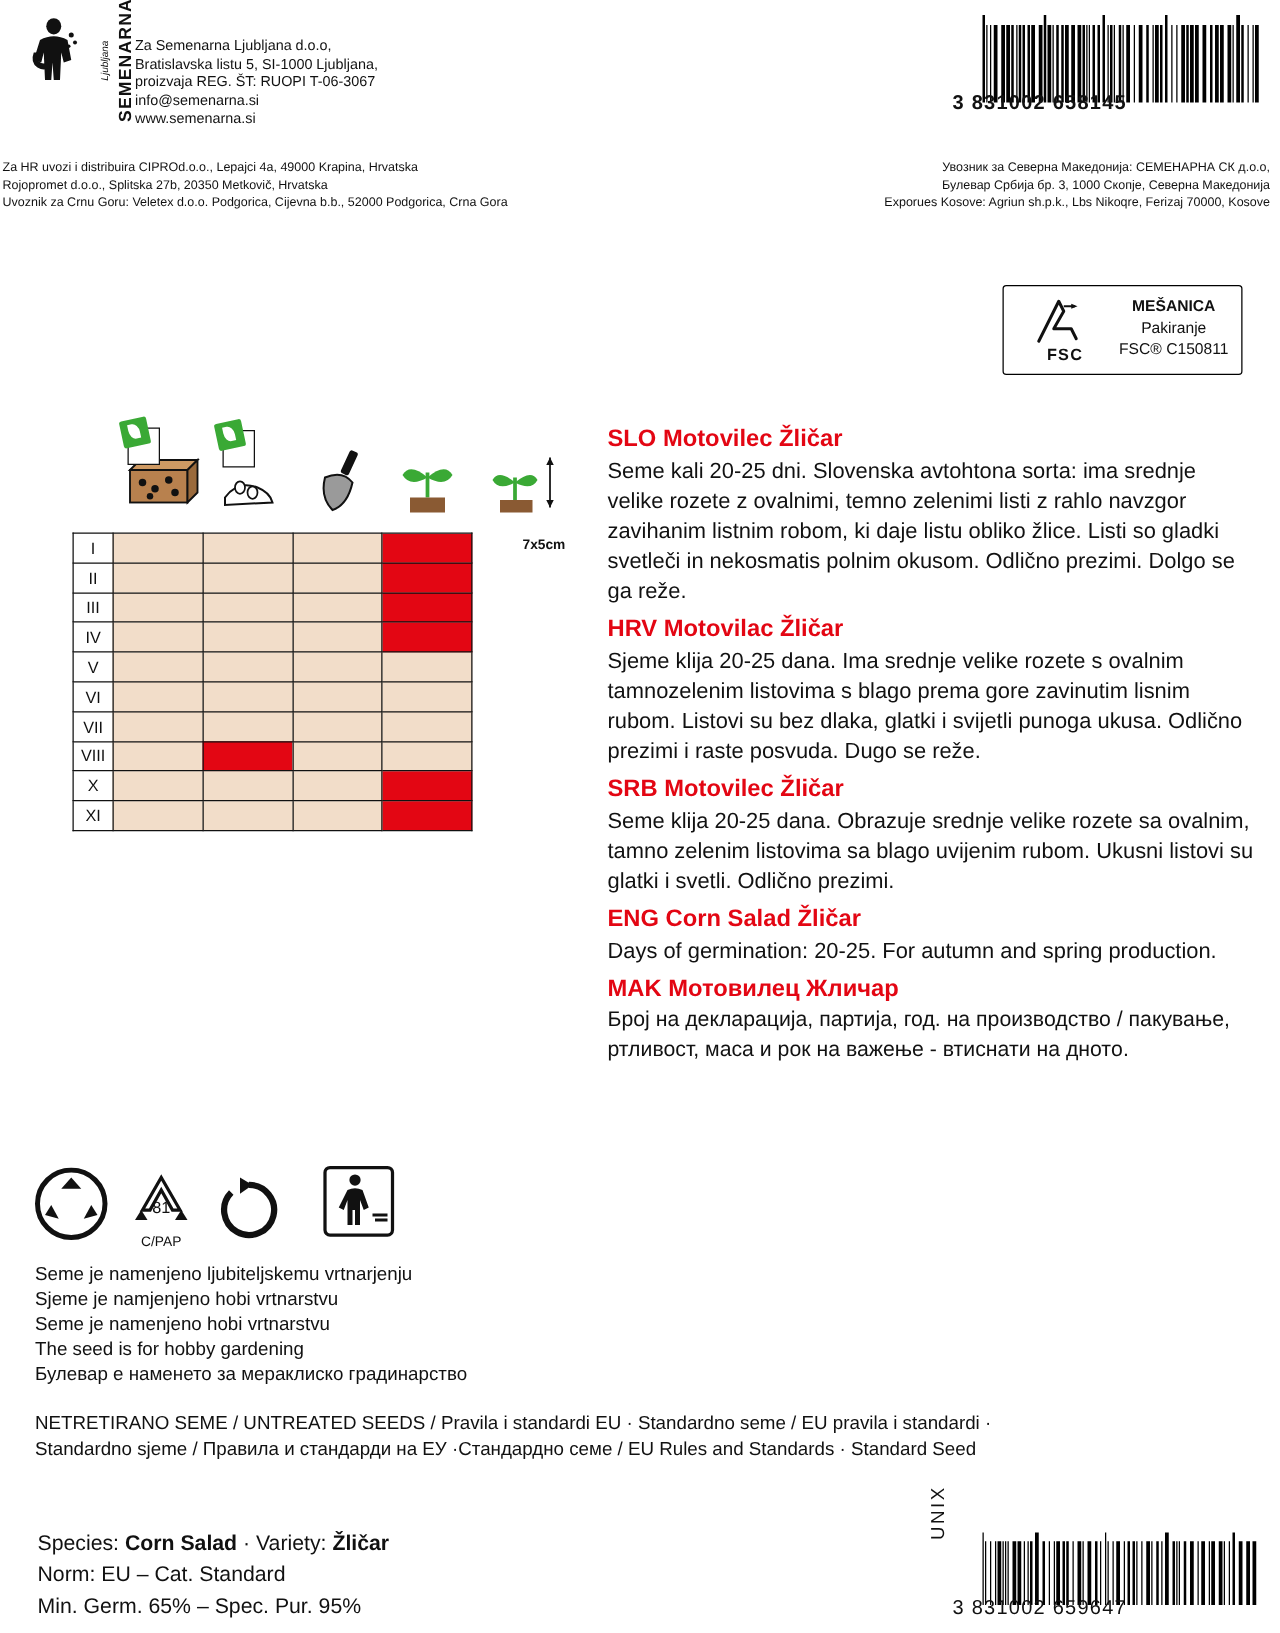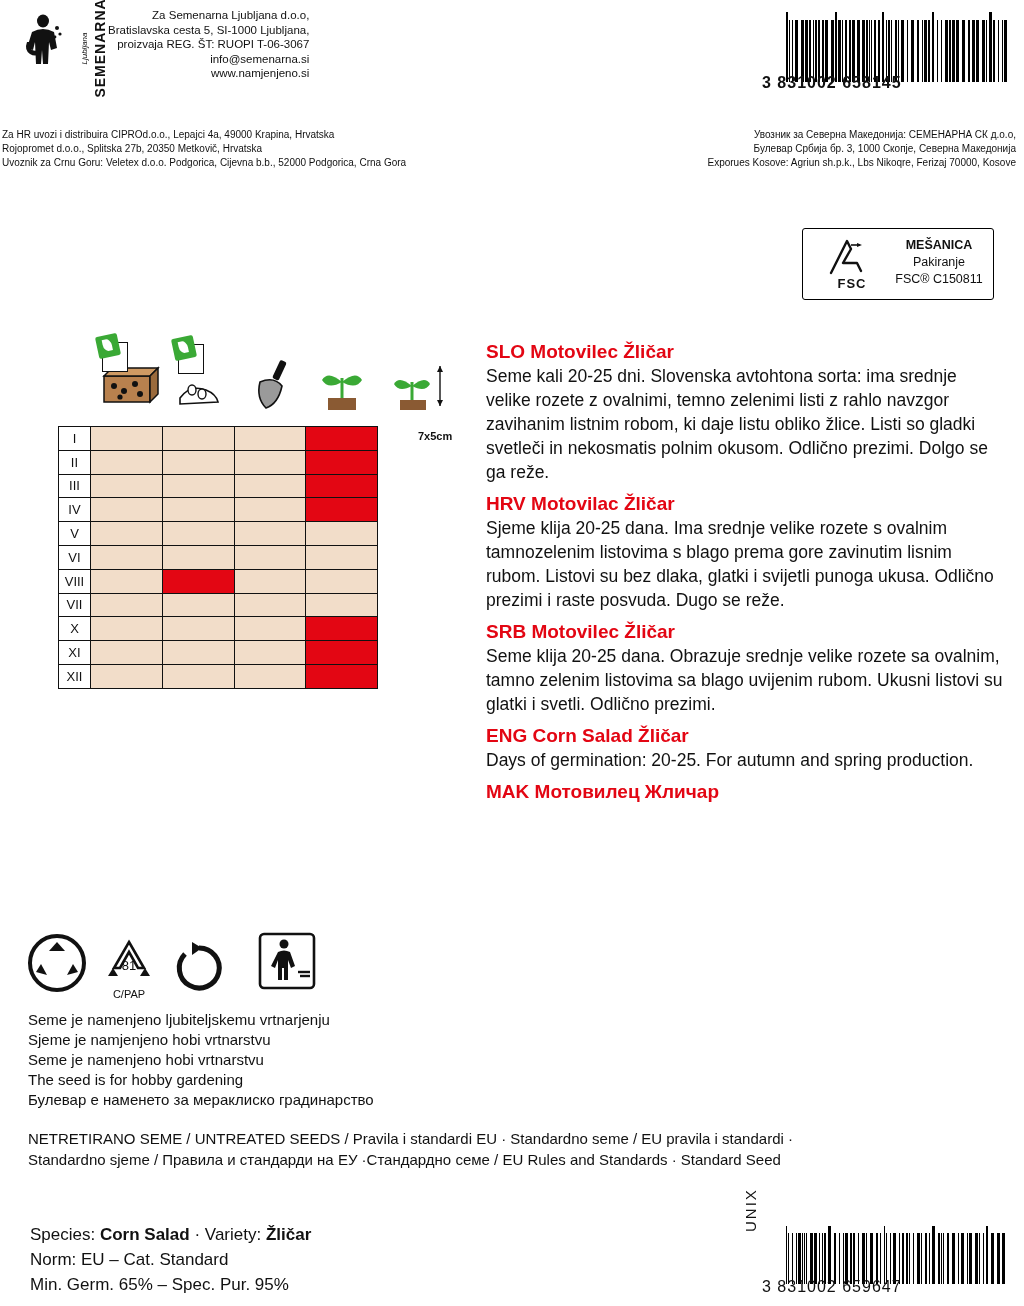--- a/index.html
+++ b/index.html
@@ -27,22 +27,22 @@
     transform: rotate(-90deg); transform-origin: center;
     font-size: 14px; letter-spacing: 1px; font-weight: bold; white-space: nowrap;
   }
   .logo-word .vert2 {
     position: absolute; left: 4px; top: 34px;
     transform: rotate(-90deg); transform-origin: center;
     font-size: 8px; font-style: italic; white-space: nowrap;
   }
 
   .addr {
-    position: absolute; left: 108px; top: 8px;
-    font-size: 11.5px; line-height: 14.5px; color: #111; text-align: right;
+    position: absolute; left: 108px; top: 30px;
+    font-size: 11.5px; line-height: 14.5px; color: #111;
   }
 
   
   .barcode-top { position: absolute; left: 786px; top: 12px; width: 222px; height: 70px; }
   .barcode-num {
     position: absolute; left: 762px; top: 74px; width: 250px;
     font-size: 16px; letter-spacing: 1px; font-weight: bold;
   }
   .bc-bars { display: flex; align-items: flex-end; height: 70px; }
   .bc-bars i { display: block; background: #000; height: 100%; }
@@ -154,24 +154,24 @@
       <circle cx="33" cy="25" r="1.4" fill="#111"></circle>
     </svg>
     <div class="logo-word">
       <span class="vert">SEMENARNA</span>
       <span class="vert2">Ljubljana</span>
     </div>
   </div>
 
   <div class="addr">
     <div>Za Semenarna Ljubljana d.o.o,</div>
-    <div>Bratislavska cesta 5, SI-1000 Ljubljana,</div>
+    <div>Bratislavska listu 5, SI-1000 Ljubljana,</div>
     <div>proizvaja REG. ŠT: RUOPI T-06-3067</div>
     <div>info@semenarna.si</div>
-    <div>www.namjenjeno.si</div>
+    <div>www.semenarna.si</div>
   </div>
 
   <div class="barcode-top">
     <div class="bc-bars" id="bc1">
         <i style="width: 2px; background: rgb(0, 0, 0); height: 100%;"></i>
         <i style="width: 1px; background: transparent; height: 88%;"></i>
         <i style="width: 1px; background: rgb(0, 0, 0); height: 88%;"></i>
         <i style="width: 2px; background: transparent; height: 88%;"></i>
         <i style="width: 1px; background: rgb(0, 0, 0); height: 88%;"></i>
         <i style="width: 2px; background: transparent; height: 88%;"></i>
@@ -419,53 +419,45 @@
         </tr>
         <tr>
           <td class="mon">VI</td>
           <td class="cell"></td>
           <td class="cell"></td>
           <td class="cell"></td>
           <td class="cell"></td>
           <td class="cell" style="background: rgb(255, 255, 255); border-width: initial; border-style: none; border-color: initial;"></td>
         </tr>
         <tr>
+          <td class="mon">VII</td>
+          <td class="cell"></td>
+          <td class="cell"></td>
+          <td class="cell"></td>
+          <td class="cell"></td>
+          <td class="cell" style="background: rgb(255, 255, 255); border-width: initial; border-style: none; border-color: initial;"></td>
+        </tr>
+        <tr>
           <td class="mon">VIII</td>
           <td class="cell"></td>
           <td class="cell red"></td>
           <td class="cell"></td>
           <td class="cell"></td>
           <td class="cell" style="background: rgb(255, 255, 255); border-width: initial; border-style: none; border-color: initial;"></td>
         </tr>
         <tr>
-          <td class="mon">VII</td>
-          <td class="cell"></td>
-          <td class="cell"></td>
-          <td class="cell"></td>
-          <td class="cell"></td>
-          <td class="cell" style="background: rgb(255, 255, 255); border-width: initial; border-style: none; border-color: initial;"></td>
-        </tr>
-        <tr>
           <td class="mon">X</td>
           <td class="cell"></td>
           <td class="cell"></td>
           <td class="cell"></td>
           <td class="cell red"></td>
           <td class="cell" style="background: rgb(255, 255, 255); border-width: initial; border-style: none; border-color: initial;"></td>
         </tr>
         <tr>
           <td class="mon">XI</td>
-          <td class="cell"></td>
-          <td class="cell"></td>
-          <td class="cell"></td>
-          <td class="cell red"></td>
-          <td class="cell" style="background: rgb(255, 255, 255); border-width: initial; border-style: none; border-color: initial;"></td>
-        </tr>
-        <tr>
-          <td class="mon">XII</td>
           <td class="cell"></td>
           <td class="cell"></td>
           <td class="cell"></td>
           <td class="cell red"></td>
           <td class="cell" style="background: rgb(255, 255, 255); border-width: initial; border-style: none; border-color: initial;"></td>
         </tr>
       </tbody>
   </table>
   <div class="note-7x5">7x5cm</div>
 </div>
@@ -482,20 +474,21 @@
   <div>
     <p class="lang-h">SRB Motovilec Žličar</p>
     <p class="lang-p">Seme klija 20-25 dana. Obrazuje srednje velike rozete sa ovalnim, tamno zelenim listovima sa blago uvijenim rubom. Ukusni listovi su glatki i svetli. Odlično prezimi.</p>
   </div>
   <div>
     <p class="lang-h">ENG Corn Salad Žličar</p>
     <p class="lang-p">Days of germination: 20-25. For autumn and spring production.</p>
   </div>
   <div>
     <p class="lang-h">MAK Мотовилец Жличар</p>
+    <p class="lang-p cyr">Број на декларација, партија, год. на производство / пакување, ртливост, маса и рок на важење - втиснати на днотo.</p>
   </div>
 </div>
 
 <div class="recy">
   <svg class="mobius" style="left:0; top:8px;" width="62" height="58" viewBox="0 0 62 58">
     <circle cx="31" cy="29" r="27" fill="none" stroke="#111" stroke-width="4"></circle>
     <path d="M31 8 l8 9 h-16z" fill="#111"></path>
     <path d="M52 38 l-11 3 6 -11z" fill="#111"></path>
     <path d="M10 38 l11 3 -6 -11z" fill="#111"></path>
   </svg>

